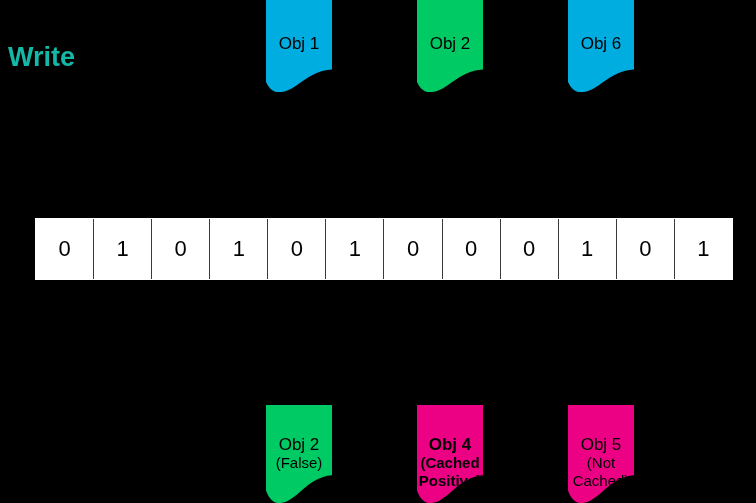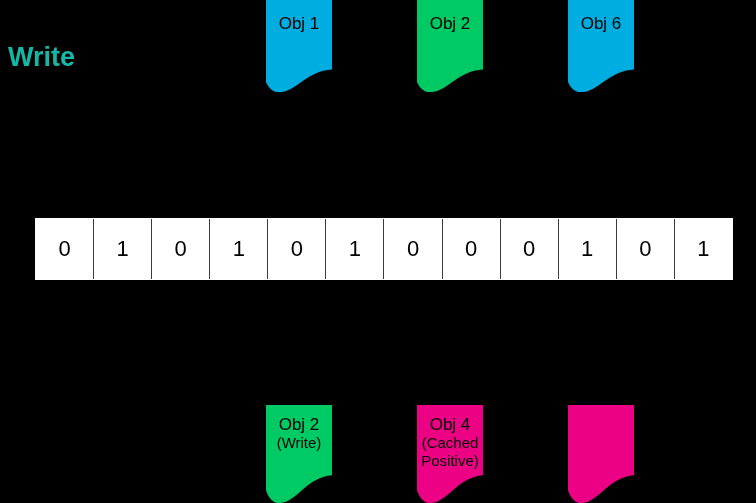--- a/index.html
+++ b/index.html
@@ -45,20 +45,21 @@
   .tag .tag-text {
     position: absolute;
     left: -8px;
     width: 82px;
     text-align: center;
     color: #000000;
     font-size: 17px;
     line-height: 19px;
     white-space: nowrap;
     pointer-events: none;
+    margin-top: 20px;
   }
 
   
   .tag-write { top: 0px; height: 92px; }
   .tag-write .tag-text { top: 14px; }
 
   
   .tag-read { top: 405px; height: 98px; }
   .tag-read .tag-text { top: 10px; }
 
@@ -132,28 +133,29 @@
       <div class="bit-cell">0</div>
       <div class="bit-cell">1</div>
     </div>
 
 
   <div id="read-tags">
       <div class="tag tag-read" style="left: 266px;">
         <svg class="tag-shape" viewBox="0 0 66 92" preserveAspectRatio="none">
           <path d="M0,0 L66,0 L66,66 C40.92,67.56 30.360000000000003,91.48 14.52,92 C8.58,93 3.3000000000000003,88.88 0,80.3 Z" fill="#00ca63"></path>
         </svg>
-        <div class="tag-text"><span>Obj 2</span><span class="sub">(Write)</span></div>
+        <div class="tag-text"><span>Obj 2</span><span class="sub">(False)</span></div>
       </div>
-      <div class="tag tag-read" style="left: 417px;">
+      <div class="tag tag-read" style="left: 417px; font-weight: bold;">
         <svg class="tag-shape" viewBox="0 0 66 92" preserveAspectRatio="none">
           <path d="M0,0 L66,0 L66,66 C40.92,67.56 30.360000000000003,91.48 14.52,92 C8.58,93 3.3000000000000003,88.88 0,80.3 Z" fill="#ec0084"></path>
         </svg>
         <div class="tag-text"><span>Obj 4</span><span class="sub">(Cached</span><span class="sub">Positive)</span></div>
       </div>
       <div class="tag tag-read" style="left: 568px;">
         <svg class="tag-shape" viewBox="0 0 66 92" preserveAspectRatio="none">
           <path d="M0,0 L66,0 L66,66 C40.92,67.56 30.360000000000003,91.48 14.52,92 C8.58,93 3.3000000000000003,88.88 0,80.3 Z" fill="#ec0084"></path>
         </svg>
+        <div class="tag-text"><span>Obj 5</span><span class="sub">(Not</span><span class="sub">Cached)</span></div>
       </div>
     </div>
 
 </div>
 
 </body></html>

